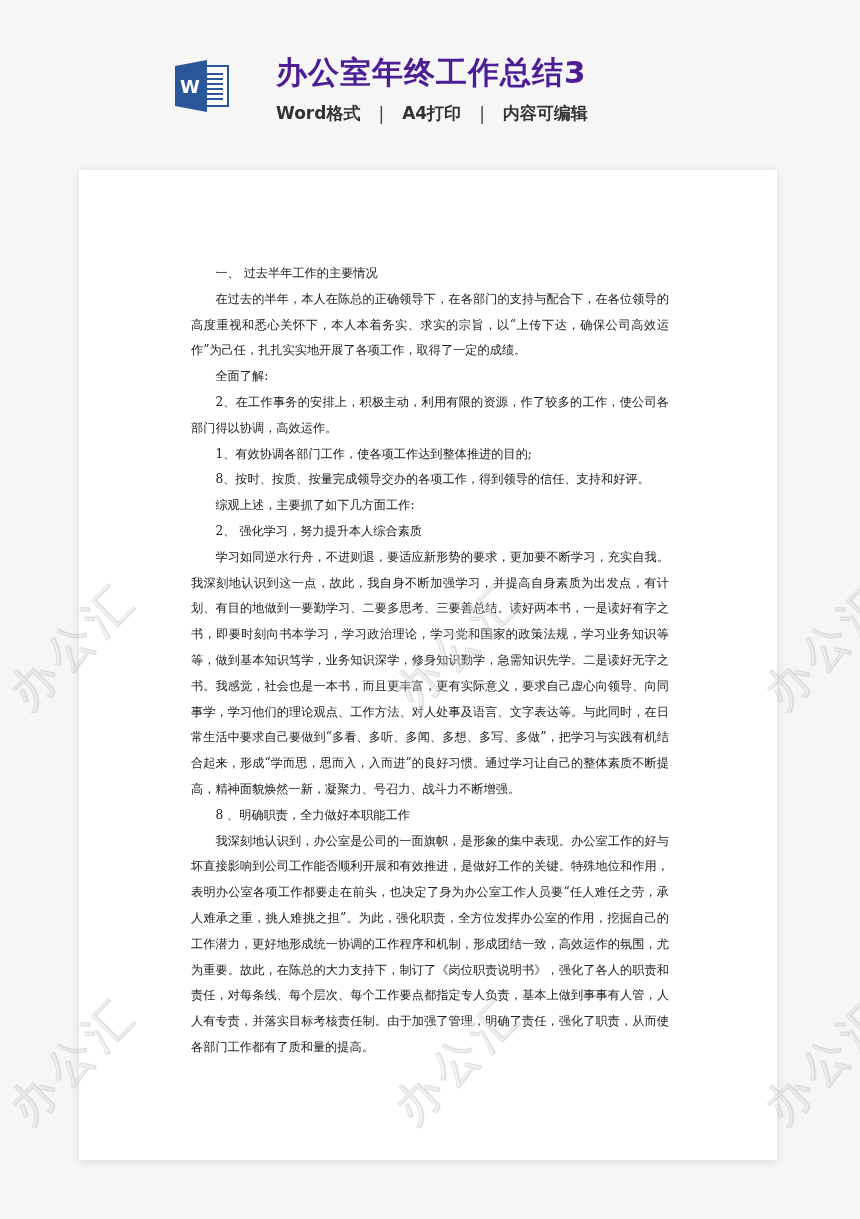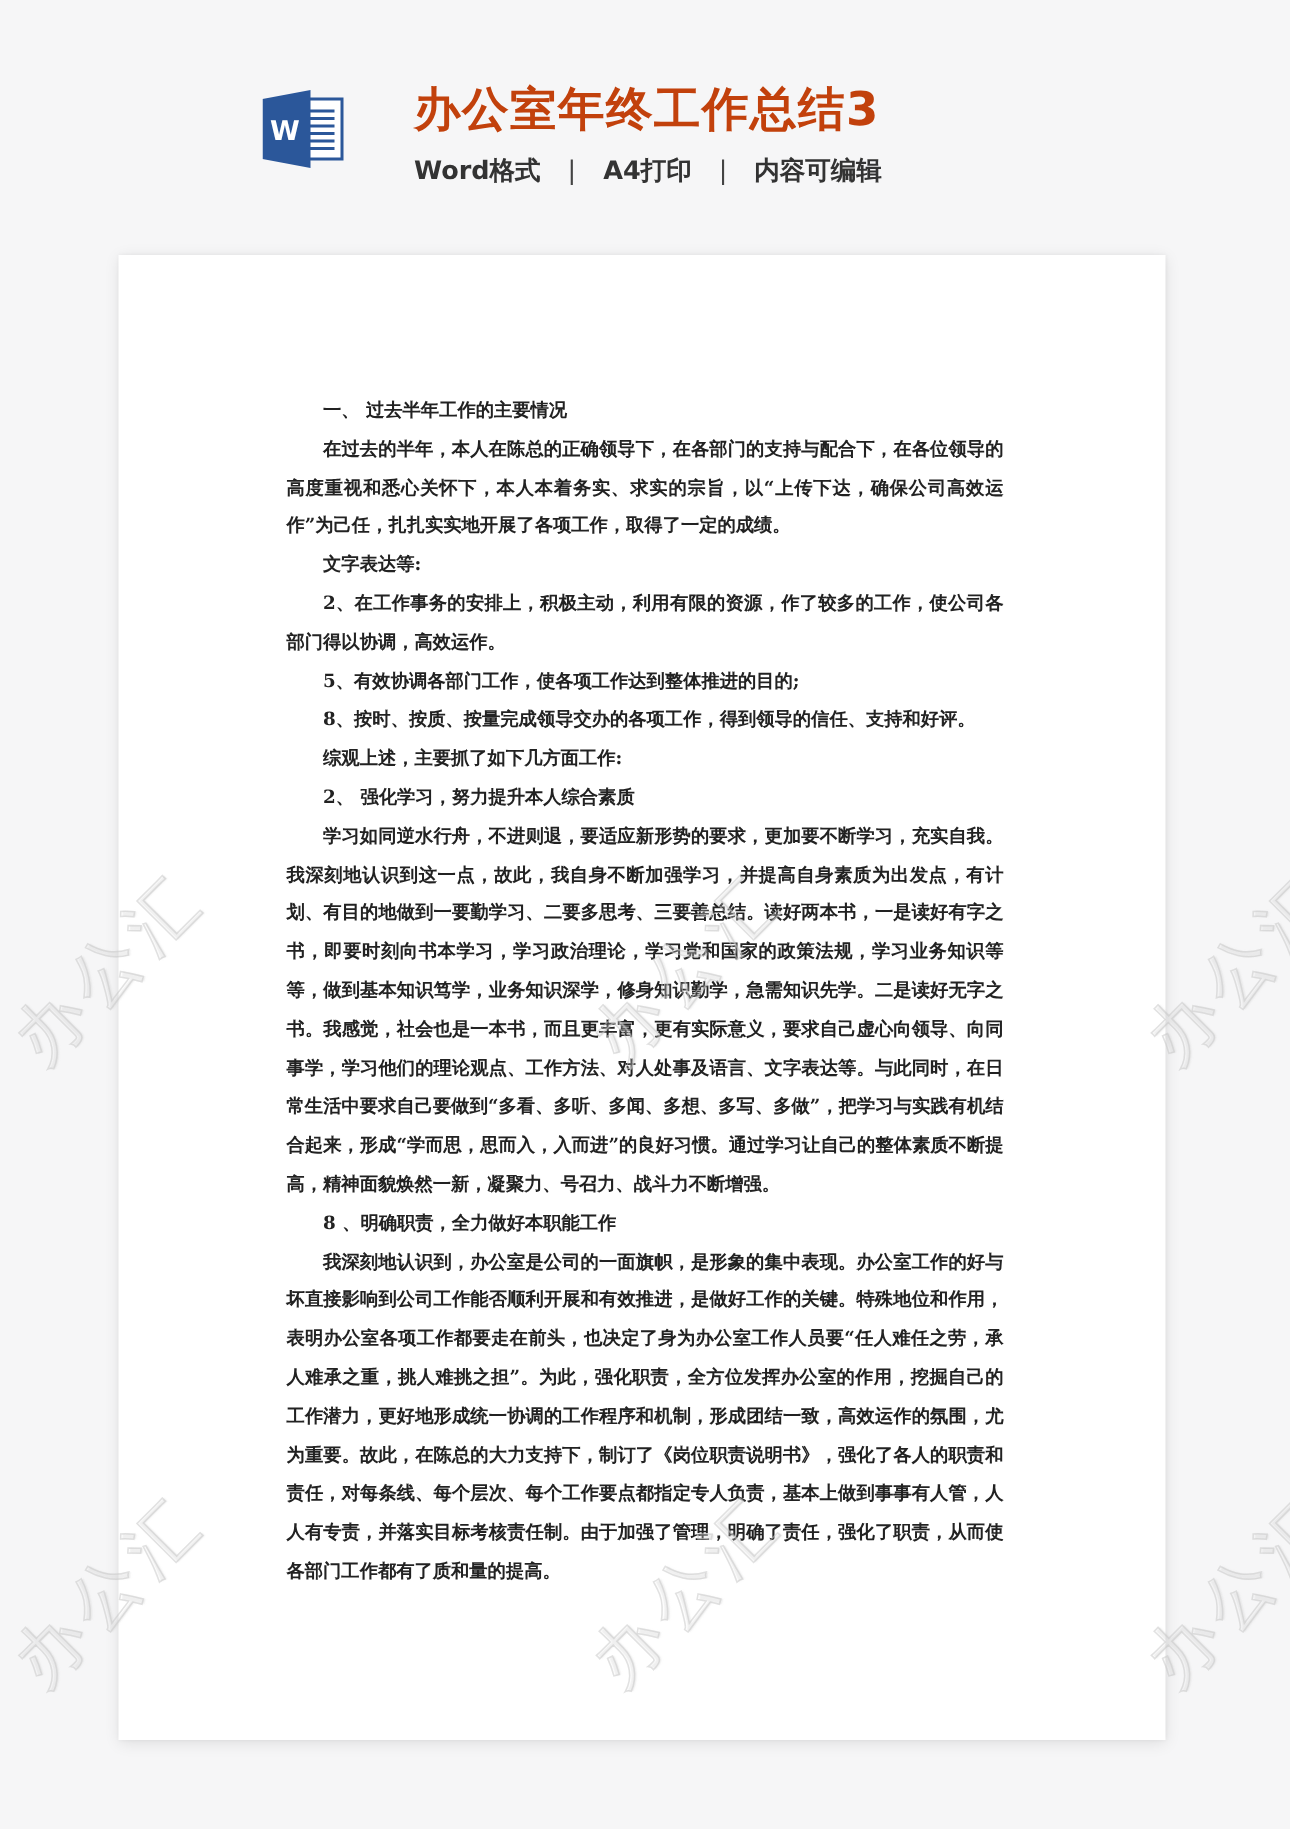--- a/index.html
+++ b/index.html
@@ -12,35 +12,34 @@
     }
     .header {
       position: absolute; left: 0; top: 0; width: 860px; height: 160px;
     }
     .word-icon {
       position: absolute; left: 175px; top: 60px; width: 56px; height: 52px;
     }
     .title {
       position: absolute; left: 276px; top: 52px;
       font-family: "DejaVu Sans", "Liberation Sans", sans-serif;
-      font-weight: bold; font-size: 31px; color: #c2410c;
+      font-weight: bold; font-size: 31px; color: #4c1d95;
       letter-spacing: 1px; white-space: nowrap;
     }
     .subtitle {
       position: absolute; left: 276px; top: 102px;
       font-family: "DejaVu Sans", "Liberation Sans", sans-serif;
       font-weight: bold; font-size: 17px; color: #333333;
       white-space: nowrap; display: flex; align-items: center; justify-content: flex-end;
     }
     .subtitle .sep { margin: 0 18px; font-weight: normal; color: #444; }
     .page {
       position: absolute; left: 79px; top: 170px; width: 698px; height: 990px;
       background: #ffffff;
       box-shadow: 0 2px 10px rgba(0,0,0,0.10), 0 0 3px rgba(0,0,0,0.05);
-      font-weight: bold;
     }
     .content {
       position: absolute; left: 112px; top: 91px; width: 478px;
       font-size: 12.2px; line-height: 25.8px; color: #222;
       text-align: justify;
     }
     .content p { margin: 0; text-indent: 2em; }
     .watermark {
       position: absolute;
       font-family: "DejaVu Sans", "Liberation Sans", sans-serif;
@@ -76,23 +75,23 @@
     <span>A4打印</span>
     <span class="sep">|</span>
     <span>内容可编辑</span>
   </div>
 </div>
 
 <div class="page">
   <div class="content">
     <p>一、 过去半年工作的主要情况</p>
     <p>在过去的半年，本人在陈总的正确领导下，在各部门的支持与配合下，在各位领导的高度重视和悉心关怀下，本人本着务实、求实的宗旨，以“上传下达，确保公司高效运作”为己任，扎扎实实地开展了各项工作，取得了一定的成绩。</p>
-    <p>文字表达等:</p>
+    <p>全面了解:</p>
     <p>2、在工作事务的安排上，积极主动，利用有限的资源，作了较多的工作，使公司各部门得以协调，高效运作。</p>
-    <p>5、有效协调各部门工作，使各项工作达到整体推进的目的;</p>
+    <p>1、有效协调各部门工作，使各项工作达到整体推进的目的;</p>
     <p>8、按时、按质、按量完成领导交办的各项工作，得到领导的信任、支持和好评。</p>
     <p>综观上述，主要抓了如下几方面工作:</p>
     <p>2、 强化学习，努力提升本人综合素质</p>
     <p>学习如同逆水行舟，不进则退，要适应新形势的要求，更加要不断学习，充实自我。我深刻地认识到这一点，故此，我自身不断加强学习，并提高自身素质为出发点，有计划、有目的地做到一要勤学习、二要多思考、三要善总结。读好两本书，一是读好有字之书，即要时刻向书本学习，学习政治理论，学习党和国家的政策法规，学习业务知识等等，做到基本知识笃学，业务知识深学，修身知识勤学，急需知识先学。二是读好无字之书。我感觉，社会也是一本书，而且更丰富，更有实际意义，要求自己虚心向领导、向同事学，学习他们的理论观点、工作方法、对人处事及语言、文字表达等。与此同时，在日常生活中要求自己要做到“多看、多听、多闻、多想、多写、多做”，把学习与实践有机结合起来，形成“学而思，思而入，入而进”的良好习惯。通过学习让自己的整体素质不断提高，精神面貌焕然一新，凝聚力、号召力、战斗力不断增强。</p>
     <p>8 、明确职责，全力做好本职能工作</p>
     <p>我深刻地认识到，办公室是公司的一面旗帜，是形象的集中表现。办公室工作的好与坏直接影响到公司工作能否顺利开展和有效推进，是做好工作的关键。特殊地位和作用，表明办公室各项工作都要走在前头，也决定了身为办公室工作人员要“任人难任之劳，承人难承之重，挑人难挑之担”。为此，强化职责，全方位发挥办公室的作用，挖掘自己的工作潜力，更好地形成统一协调的工作程序和机制，形成团结一致，高效运作的氛围，尤为重要。故此，在陈总的大力支持下，制订了《岗位职责说明书》，强化了各人的职责和责任，对每条线、每个层次、每个工作要点都指定专人负责，基本上做到事事有人管，人人有专责，并落实目标考核责任制。由于加强了管理，明确了责任，强化了职责，从而使各部门工作都有了质和量的提高。</p>
   </div>
 </div>
 
 <div class="watermark" style="left:-5px; top:615px;">办公汇</div>

